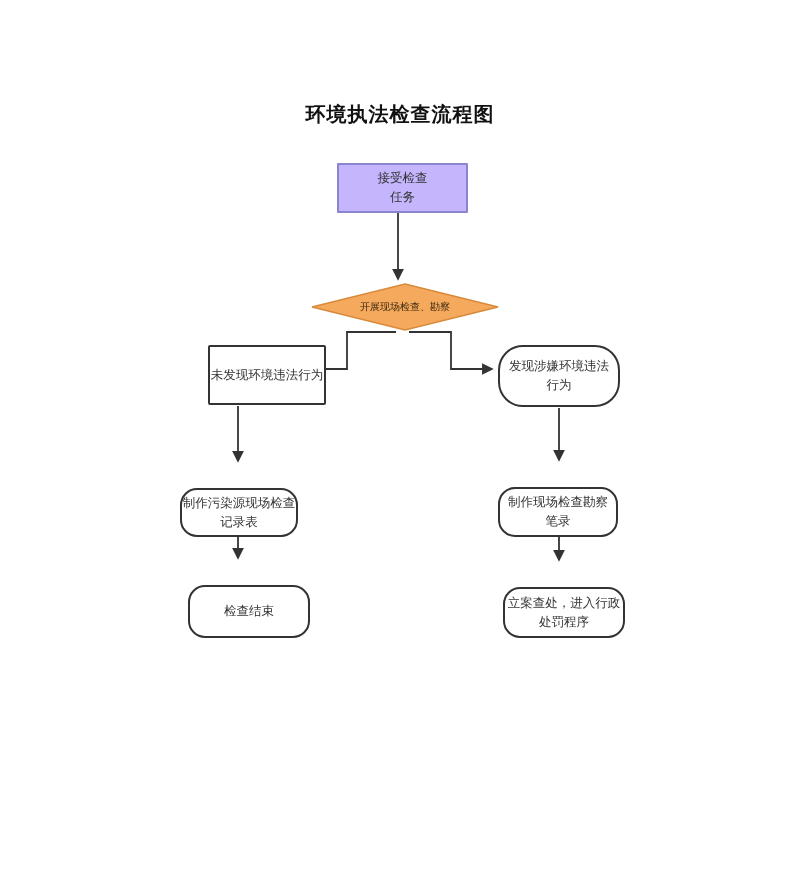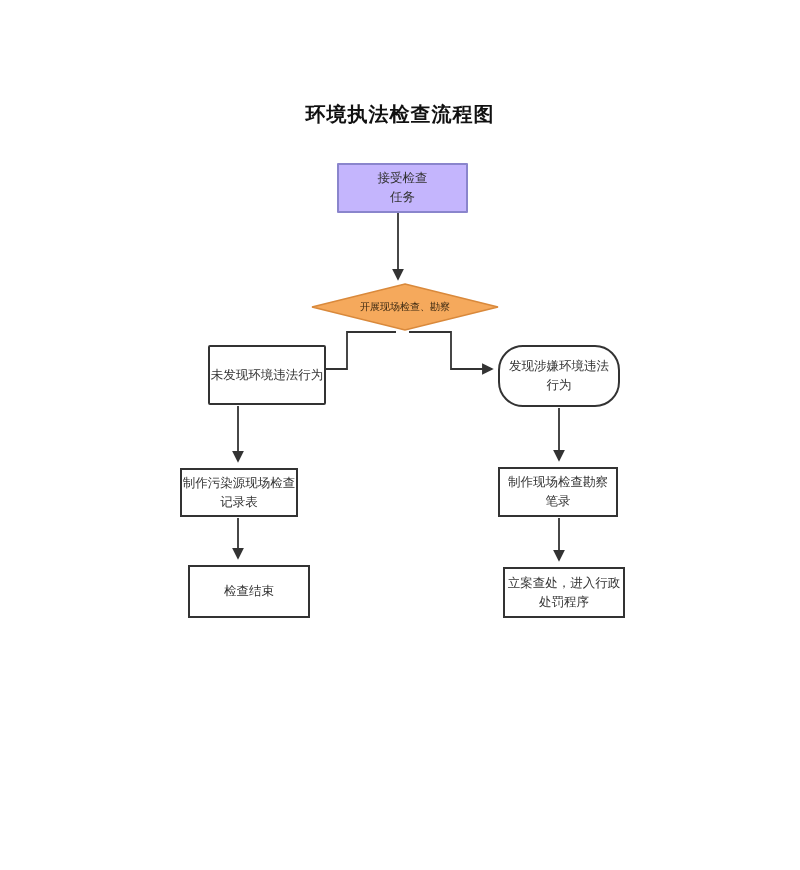--- a/index.html
+++ b/index.html
@@ -45,21 +45,21 @@
     border: 2px solid #333333;
   }
   .node-label { white-space: pre-line; }
   .node-start {
     left: 337px; top: 163px; width: 131px; height: 50px;
     background: #c4b5fd;
     border: 2px solid #8a85cc;
     border-radius: 1px;
   }
   .node-rect { border-radius: 2px; }
-  .node-round { border-radius: 0; }
+  .node-round { border-radius: 17px; margin-top: 20px; }
   .node-no-violation   { left: 180px; top: 345px; width: 118px; height: 60px; margin-left: 28px; }
   .node-violation      { left: 498px; top: 345px; width: 122px; height: 62px; border-radius: 25px; }
   .node-record-form    { left: 180px; top: 468px; width: 118px; height: 49px; }
   .node-survey-notes   { left: 498px; top: 467px; width: 120px; height: 50px; }
   .node-inspection-end { left: 188px; top: 565px; width: 122px; height: 53px; }
   .node-case-filing    { left: 503px; top: 567px; width: 122px; height: 51px; }
   .decision-label {
     position: absolute;
     left: 325px; top: 297px;
     width: 160px; height: 20px;

